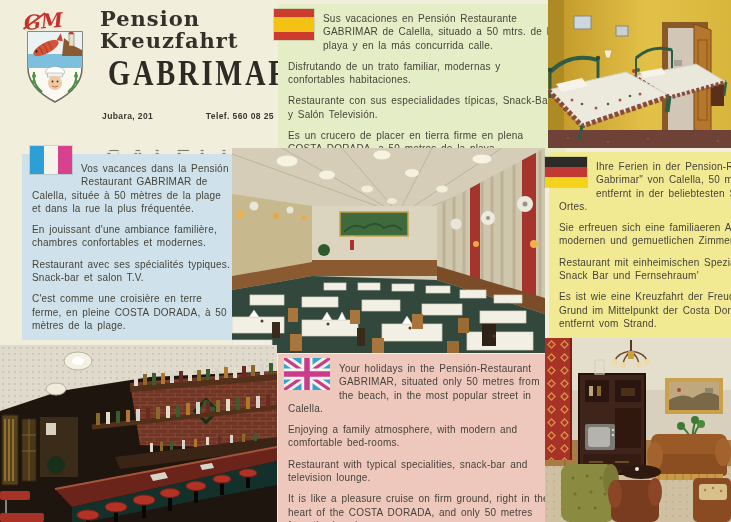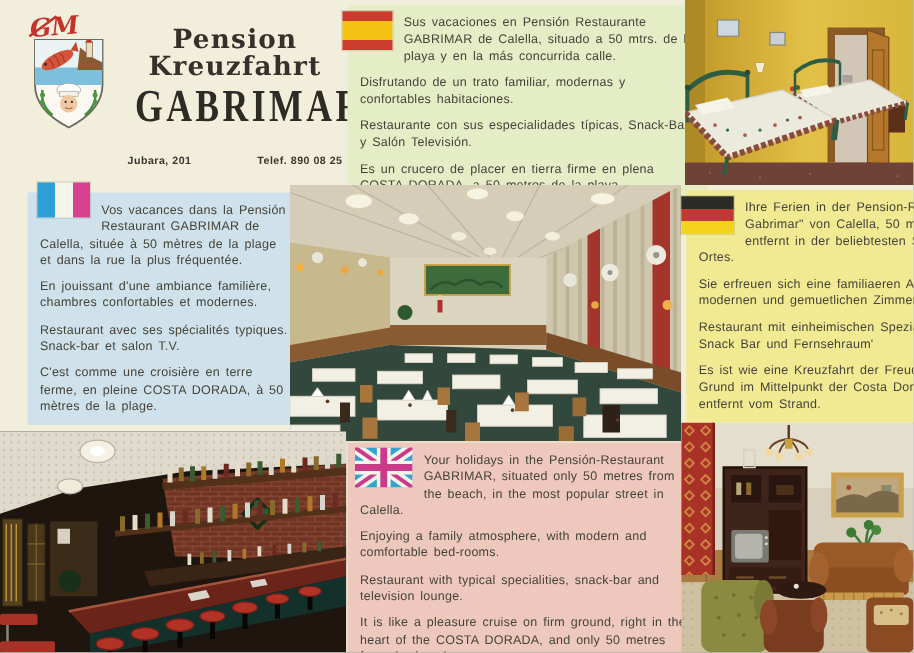--- a/index.html
+++ b/index.html
@@ -3,21 +3,21 @@
 <meta charset="utf-8">
 <style>
   html,body{margin:0;padding:0;background:#888;}
   .page{
     position:relative;width:731px;height:522px;overflow:hidden;
     background:#f2eedc;font-family:"Liberation Sans",sans-serif;
   }
   
   .header{position:absolute;left:8px;top:4px;width:270px;height:122px;}
   .crest{position:absolute;left:8px;top:6px;}
-  .titles{position:absolute;left:92px;top:16px;width:176px;text-align:center;color:#35302a;}
+  .titles{position:absolute;left:92px;top:4px;width:176px;color:#35302a;}
   .t1{font-family:"DejaVu Serif",serif;font-weight:bold;font-size:21px;line-height:1.05;letter-spacing:1px;}
   .brand{font-family:"Liberation Serif",serif;font-weight:bold;font-size:31px;letter-spacing:3px;
          display:inline-block;transform:scale(.92,1.18);transform-origin:center;margin-top:3px;color:#2e2a24;}
   .addr{font-size:8.5px;font-weight:bold;letter-spacing:.4px;margin-top:20px;color:#3a352d;display:flex;justify-content:space-between;padding:0 2px;}
   .city{margin-top:23px;font-weight:bold;font-size:21px;letter-spacing:9px;color:#8b8b80;padding-left:6px;}
   @supports (-webkit-background-clip:text){
     .city{background:repeating-linear-gradient(180deg,#7e7e74 0 1.5px,#e7e3cf 1.5px 3px);
           -webkit-background-clip:text;background-clip:text;color:transparent;}
   }
   
@@ -88,21 +88,21 @@
         <text x="8" y="18" font-family="DejaVu Serif, serif" font-style="italic" font-weight="bold" font-size="20" fill="#c5322c">GM</text>
         <path d="M7,17 L30,3" stroke="#c5322c" stroke-width="2"></path>
       </g>
     </svg>
     <div class="titles">
       <div class="t1">Pension</div>
       <div class="t1">Kreuzfahrt</div>
       <div class="brand">GABRIMAR</div>
       <div class="addr">
         <span>Jubara, 201</span>
-        <span>Telef. 890 08 25</span>
+        <span>Telef. 560 08 25</span>
       </div>
       <div class="city">CALELLA</div>
     </div>
   </header>
 
   <section class="block block-es">
     <span class="flag flag-es"></span>
     <p>Sus vacaciones en Pensión Restaurante GABRIMAR de Calella, situado a 50 mtrs. de la playa y en la más concurrida calle.</p>
     <p>Disfrutando de un trato familiar, modernas y confortables habitaciones.</p>
     <p>Restaurante con sus especialidades típicas, Snack-Bar y Salón Televisión.</p>

